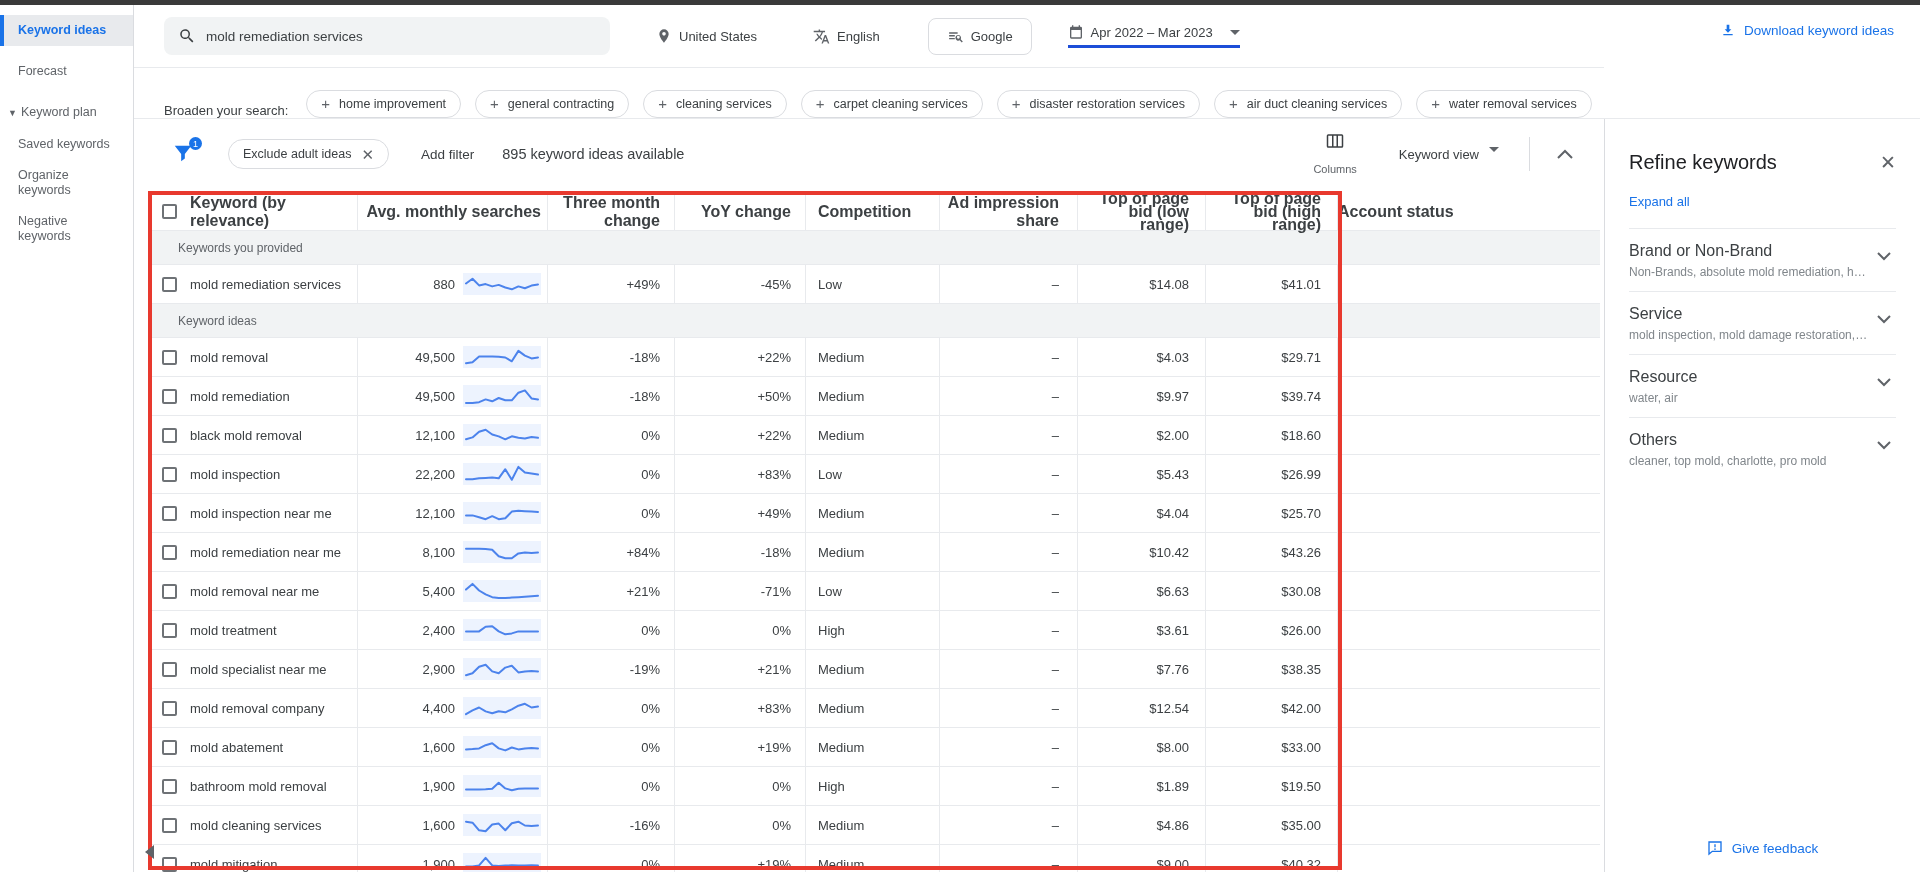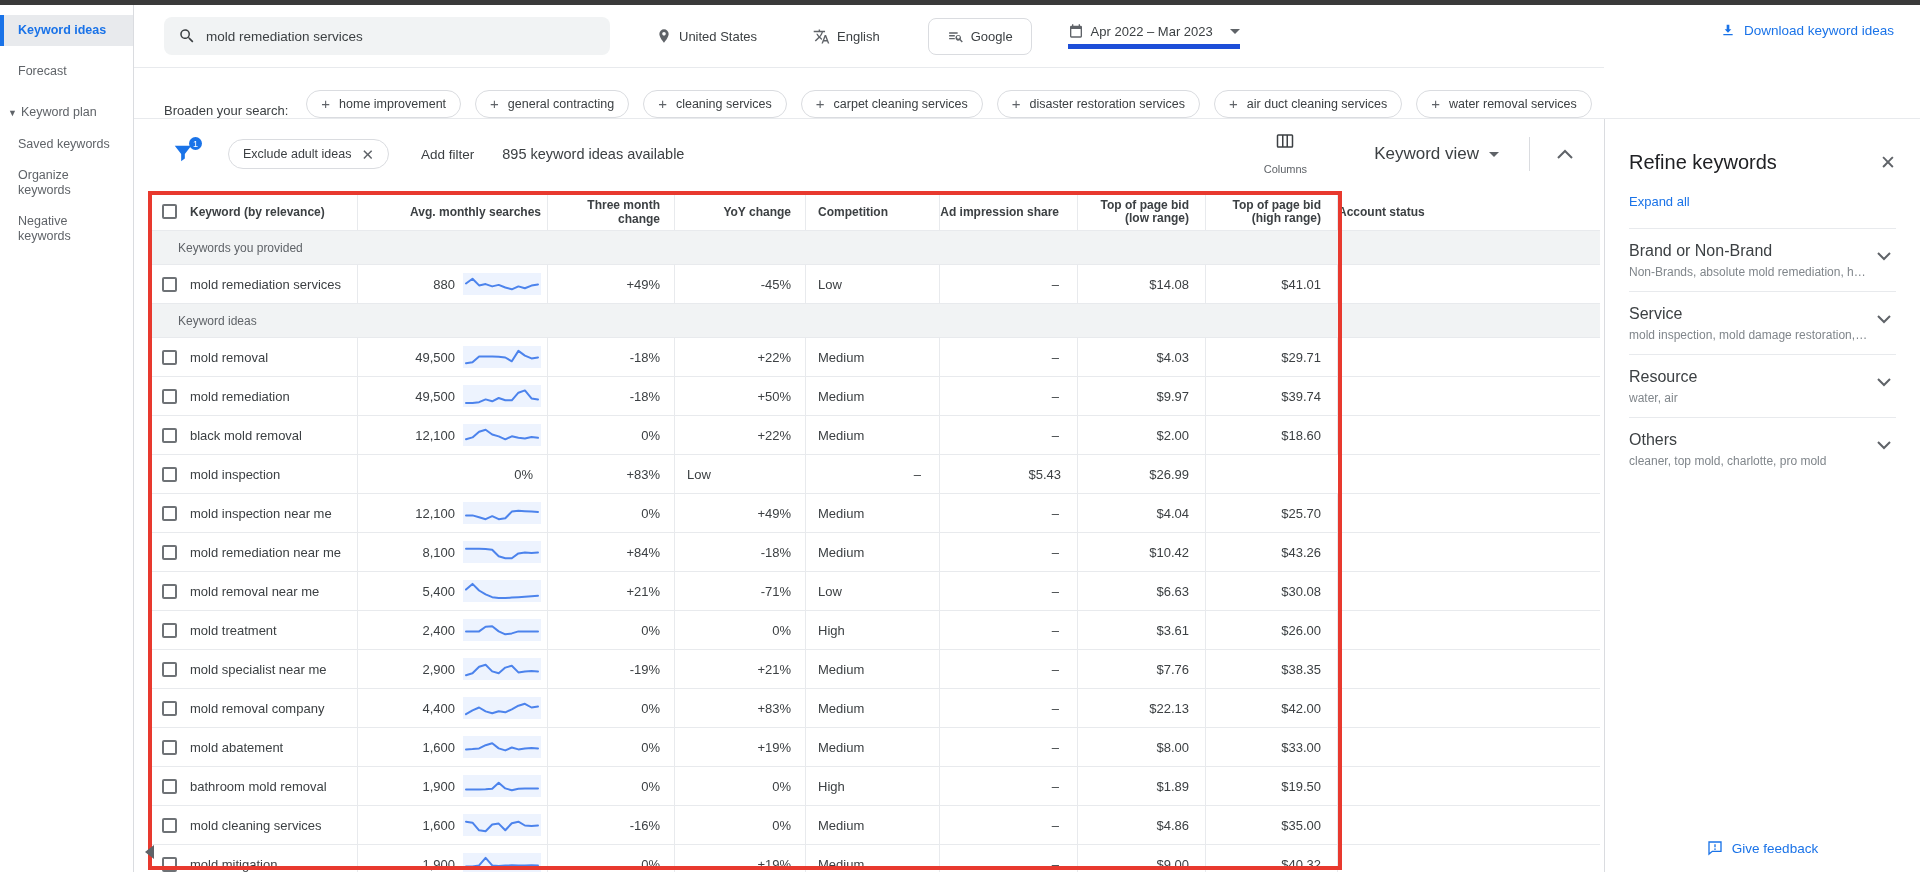--- a/index.html
+++ b/index.html
@@ -23,21 +23,21 @@
 
   
   .searchrow { position:absolute; left:134px; top:5px; width:1786px; height:62px;
     display:flex; align-items:center; padding-left:30px; }
   .searchbox { width:446px; height:38px; background:#f1f3f4; border-radius:8px;
     display:flex; align-items:center; padding:0 14px; gap:10px; }
   .searchbox input { flex:1; border:none; outline:none; background:transparent;
     font-size:13.5px; color:#3c4043; font-family:inherit; }
   .topitem { display:flex; align-items:center; gap:7px; font-size:13px; color:#3c4043; cursor:pointer; }
   .googlebox { border:1px solid #dadce0; border-radius:8px; padding:9px 18px; }
-  .daterange { padding-bottom:5px; border-bottom:5px solid #1d4ed8; }
+  .daterange { padding-bottom:5px; border-bottom:3px solid #1d4ed8; }
   .caret-down { width:0; height:0; border-left:5px solid transparent; border-right:5px solid transparent;
     border-top:5px solid #5f6368; display:inline-block; margin-left:10px; }
   .download { position:absolute; right:26px; top:22px; display:flex; gap:8px; align-items:center;
     color:#1a73e8; font-size:13.5px; cursor:pointer; }
   .hline { position:absolute; height:1px; background:#e8eaed; }
 
   
   .broadenrow { position:absolute; left:134px; top:68px; width:1470px; height:50px;
     display:flex; align-items:flex-end; padding-left:30px; gap:14px; }
   .broaden-label { font-size:13px; color:#3c4043; margin-right:4px; }
@@ -52,30 +52,30 @@
   .funnel-badge { position:absolute; right:-4px; top:-5px; width:13px; height:13px; border-radius:50%;
     background:#1a73e8; color:#fff; font-size:9px; display:flex; align-items:center; justify-content:center; }
   .filterchip { margin-left:30px; display:flex; align-items:center; gap:10px; border:1px solid #dadce0;
     border-radius:17px; padding:7px 14px; font-size:12.5px; color:#3c4043; cursor:pointer; }
   .filterchip .x { color:#5f6368; font-size:15px; line-height:11px; cursor:pointer; }
   .addfilter { margin-left:32px; font-size:13.5px; color:#3c4043; cursor:pointer; }
   .ideascount { margin-left:28px; font-size:14.5px; color:#3c4043; }
   .tb-right { margin-left:auto; display:flex; align-items:center; }
   .columnsbtn { display:flex; flex-direction:column; align-items:center; gap:14px; color:#5f6368;
     font-size:11px; cursor:pointer; }
-  .kwview { margin-left:67px; font-size:17px; color:#3c4043; display:flex; align-items:center; cursor:pointer; }
+  .kwview { margin-left:42px; font-size:13px; color:#3c4043; display:flex; align-items:flex-start; cursor:pointer; }
   .vdivider { width:1px; height:34px; background:#dadce0; margin-left:30px; }
   .collapse { margin-left:26px; cursor:pointer; display:flex; }
 
   
   .tablewrap { position:absolute; left:150px; top:193px; width:1450px; height:679px; overflow:hidden; background:#fff; }
   .trow { display:grid; grid-template-columns:36px 172px 190px 127px 131px 134px 138px 128px 132px 262px;
     border-bottom:1px solid #e8eaed; background:#fff; }
   .trow > div { display:flex; align-items:center; min-height:100%; }
-  .thead { height:38px; font-size:12px; font-weight:bold; color:#3c4043; }
+  .thead { height:38px; font-size:16px; font-weight:bold; color:#3c4043; }
   .datarow { height:39px; font-size:13px; }
   .sectionrow { height:34px; background:#f1f3f4; font-size:12px; color:#5f6368; }
   .sectionrow .sec-label { grid-column:1 / -1; padding-left:28px; display:flex; align-items:center; }
   .c-kw,.c-search,.c-3mo,.c-yoy,.c-comp,.c-ad,.c-low,.c-high { border-right:1px solid #e8eaed; }
   .c-kw { padding-left:4px; }
   .c-search { justify-content:flex-end; padding-right:6px; gap:8px; }
   .c-3mo,.c-yoy { justify-content:flex-end; padding-right:14px; }
   .c-comp { padding-left:12px; }
   .c-ad { justify-content:flex-end; padding-right:18px; }
   .c-low,.c-high { justify-content:flex-end; padding-right:16px; }
@@ -435,20 +435,27 @@
         <span></span>
       </div>
     </div>
     <div class="trow datarow">
       <div class="c-check">
         <span class="cbx"></span>
       </div>
       <div class="c-kw">
         <span>mold inspection</span>
       </div>
+      <div class="c-search">
+        <span>22,200</span>
+        <svg class="sparkbg" width="78" height="28">
+          <rect x="0" y="3" width="78" height="22" fill="#edf3fe"></rect>
+          <polyline points="3.0,19.3 9.5,19.3 16.1,18.3 22.6,17.9 29.2,17.4 35.7,18.3 42.3,9.2 48.8,19.8 55.4,6.9 61.9,12.6 68.5,13.5 75.0,14.5" fill="none" stroke="#4c83ec" stroke-width="2" stroke-linejoin="round" stroke-linecap="round"></polyline>
+        </svg>
+      </div>
       <div class="c-3mo">
         <span>0%</span>
       </div>
       <div class="c-yoy">
         <span>+83%</span>
       </div>
       <div class="c-comp">
         <span>Low</span>
       </div>
       <div class="c-ad">
@@ -664,21 +671,21 @@
       <div class="c-yoy">
         <span>+83%</span>
       </div>
       <div class="c-comp">
         <span>Medium</span>
       </div>
       <div class="c-ad">
         <span>–</span>
       </div>
       <div class="c-low">
-        <span>$22.13</span>
+        <span>$12.54</span>
       </div>
       <div class="c-high">
         <span>$42.00</span>
       </div>
       <div class="c-acct">
         <span></span>
       </div>
     </div>
     <div class="trow datarow">
       <div class="c-check">

